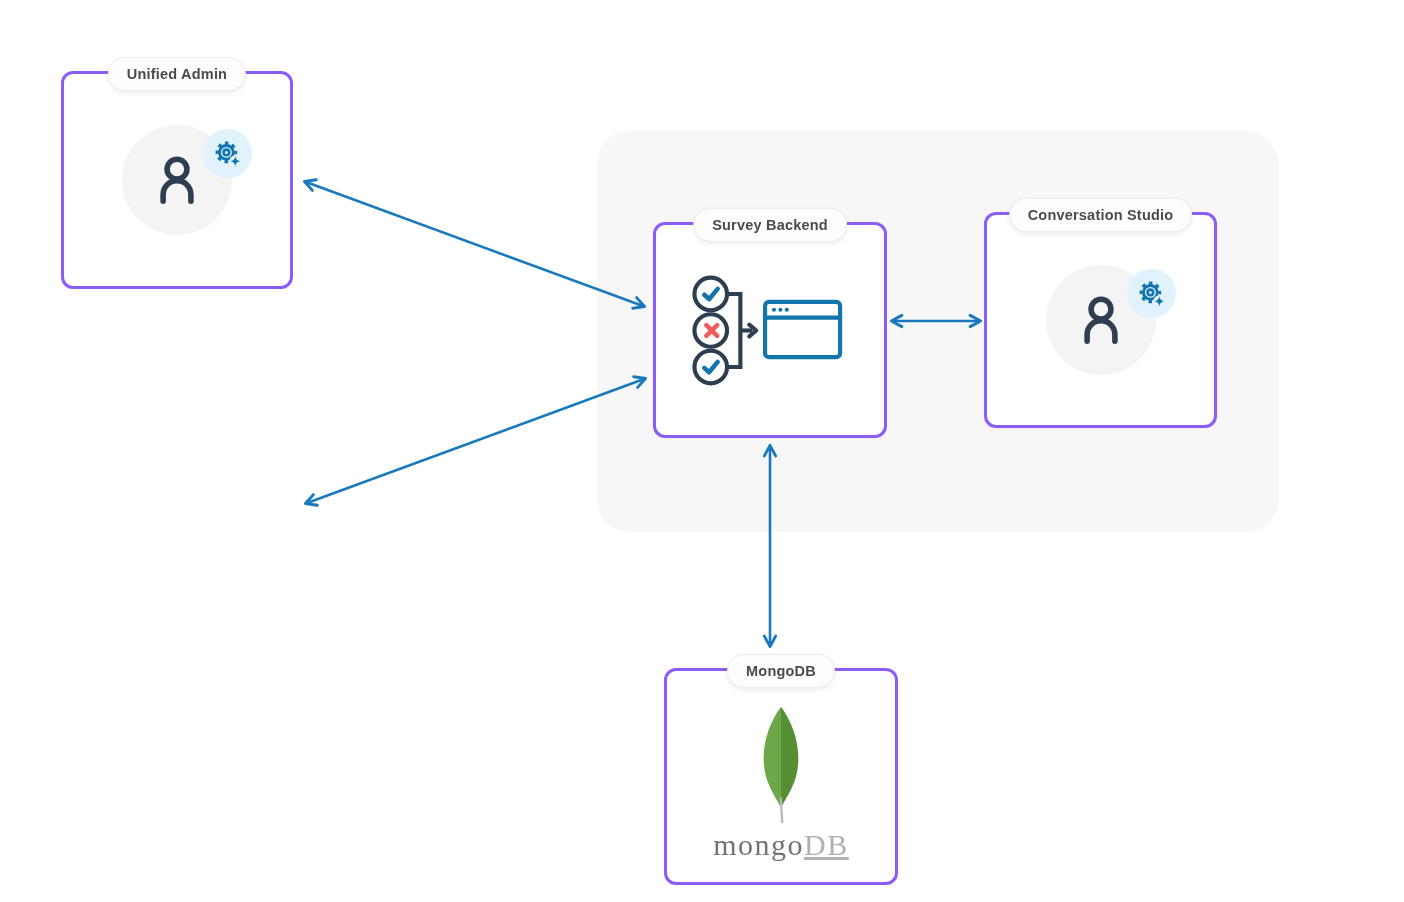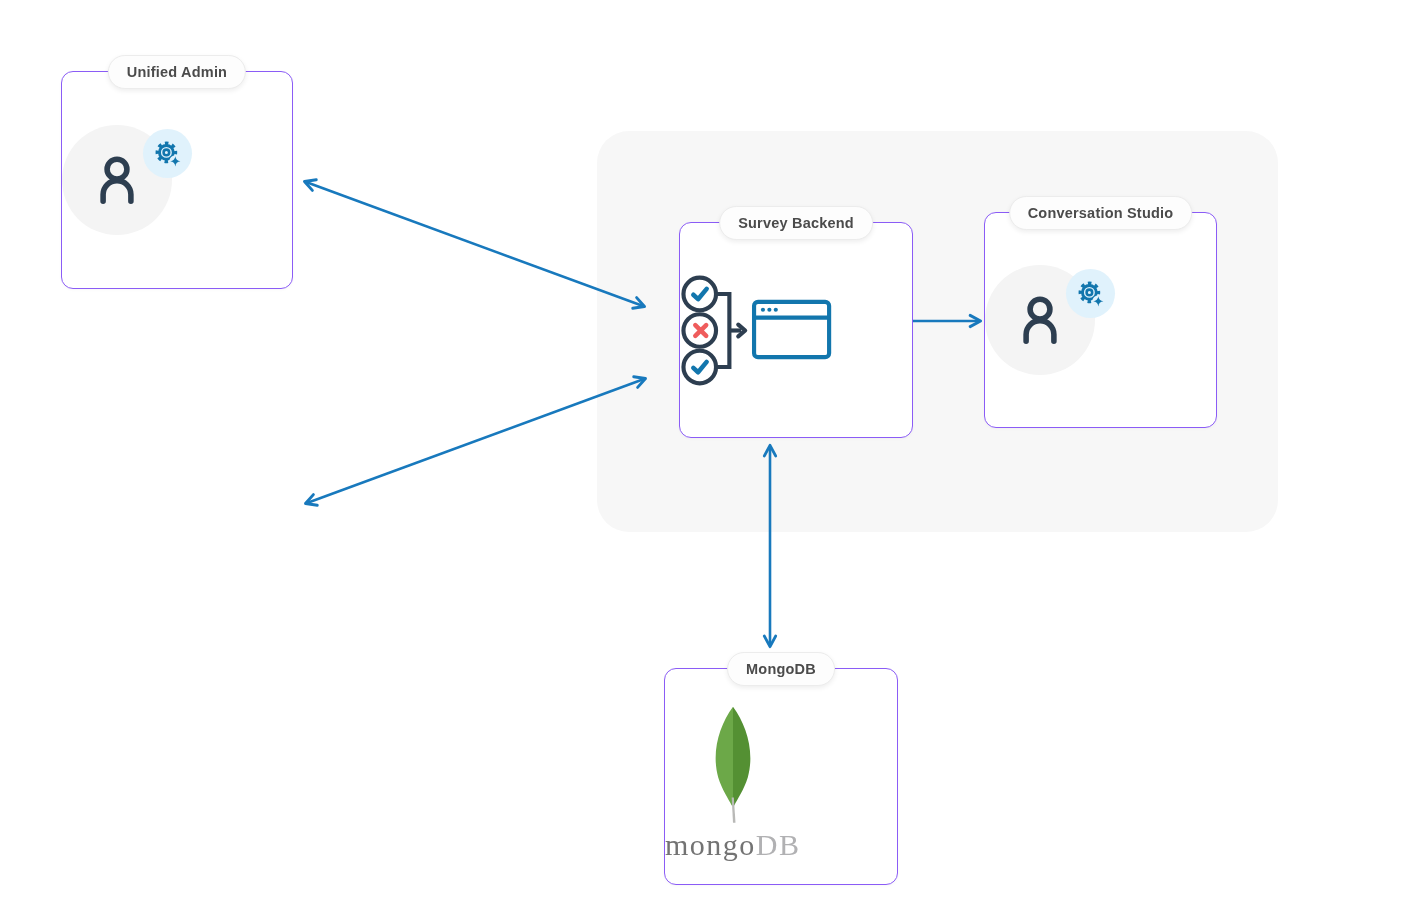--- a/index.html
+++ b/index.html
@@ -26,31 +26,31 @@
   .edges {
     position: absolute;
     left: 0; top: 0;
     z-index: 1;
     pointer-events: none;
   }
 
   .card {
     position: absolute;
     background: #ffffff;
-    border: 1px solid #8b5cf6;
+    border: 3px solid #8b5cf6;
     border-radius: 12px;
     box-shadow: 0 1px 3px rgba(0,0,0,0.03);
     z-index: 2;
     display: flex;
     align-items: center;
-    justify-content: flex-start;
+    justify-content: center;
   }
   .card-unified-admin        { left: 61px;  top: 71px;  width: 232px; height: 218px; }
   .card-conversation-controller { left: 58px; top: 351px; width: 234px; height: 213px; }
-  .card-survey-backend       { left: 653px; top: 222px; width: 234px; height: 216px; margin-left: 26px; }
+  .card-survey-backend       { left: 653px; top: 222px; width: 234px; height: 216px; }
   .card-conversation-studio  { left: 984px; top: 212px; width: 233px; height: 216px; }
   .card-mongodb              { left: 653px; top: 668px; width: 234px; height: 217px; margin-left: 11px; }
 
   .pill {
     position: absolute;
     top: -17px;
     left: 50%;
     transform: translateX(-50%);
     background: #fdfdfd;
     border: 1px solid #ececec;
@@ -92,21 +92,21 @@
     align-items: center;
     padding-top: 12px;
   }
   .mongo-wordmark {
     margin-top: 2px;
     font-family: "Liberation Serif", serif;
     font-size: 30px;
     letter-spacing: 1.5px;
   }
   .mongo-wordmark .mw-dark  { color: #737373; }
-  .mongo-wordmark .mw-light { color: #b1b1b3; }
+  .mongo-wordmark .mw-light { color: #b1b1b3; text-decoration: underline; }
 </style>
 </head>
 <body>
 
 <svg width="0" height="0" style="position:absolute" aria-hidden="true">
   <defs>
     <symbol id="sym-gear" viewBox="0 0 26 26">
       <g fill="none" stroke="currentColor">
         <circle cx="12" cy="12" r="8.1" stroke-width="3.2" stroke-dasharray="3.1 3.26" stroke-dashoffset="1.55"></circle>
         <circle cx="12" cy="12" r="6.2" stroke-width="2.6"></circle>

